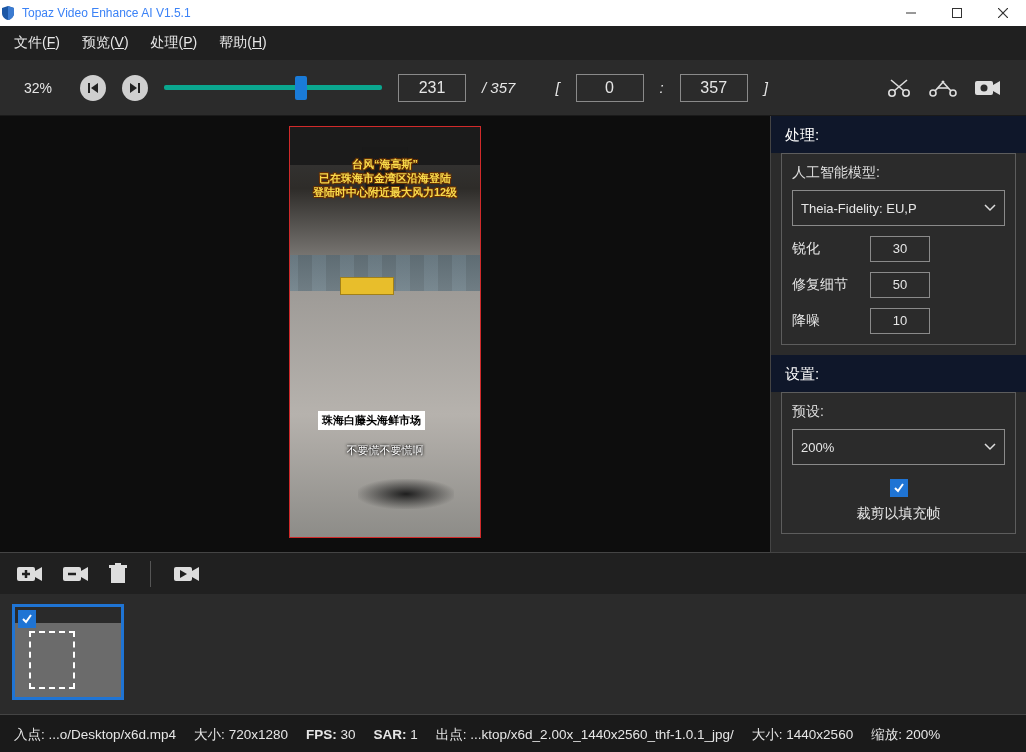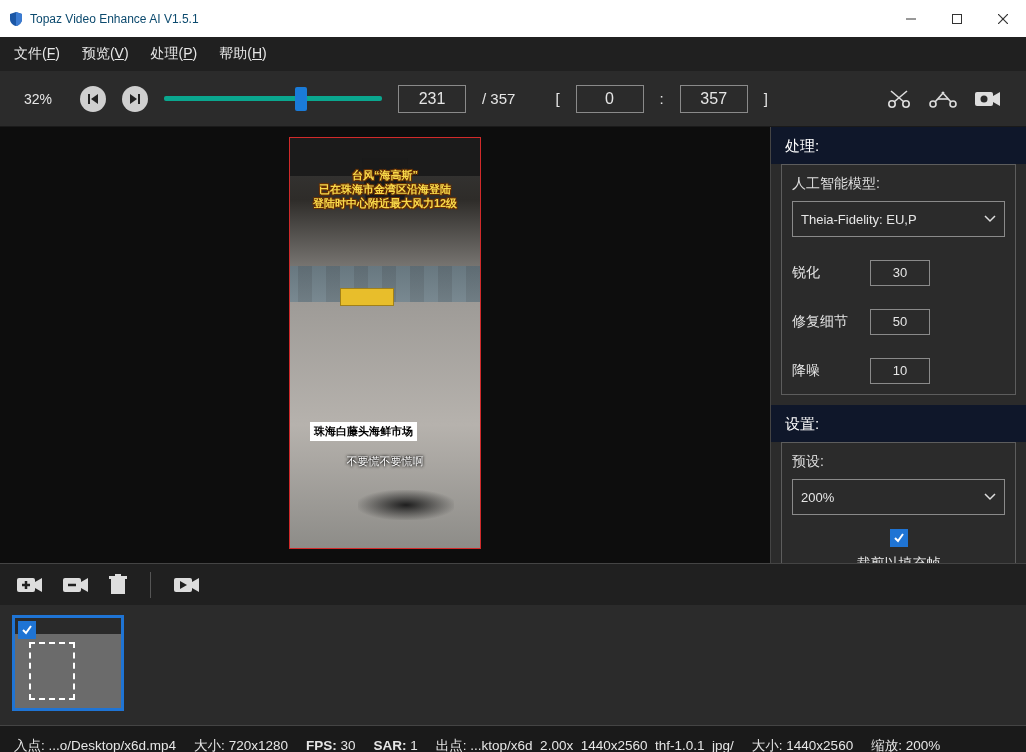--- a/index.html
+++ b/index.html
@@ -8,26 +8,25 @@
     background: #2b2b2b;
     color: #e6e6e6;
     width: 1026px;
     height: 752px;
     overflow: hidden;
     font-size: 13px;
     user-select: none;
   }
   
   .titlebar {
-    height: 37px;
+    height: 26px;
     background: #ffffff;
-    color: #0c4a6e;
+    color: #3b82f6;
     display: flex;
     align-items: center;
-    padding-left: 8px;
   }
   .titlebar .logo {
     width: 16px; height: 16px;
     margin-right: 6px;
   }
   .titlebar .title { flex: 0 0 auto; font-size: 12px; }
   .titlebar .spacer { flex: 1; }
   .winbtn {
     width: 46px; height: 30px;
     display: flex; align-items: center; justify-content: center;
@@ -82,21 +81,21 @@
   }
   .numbox {
     width: 68px; height: 28px;
     border: 1px solid #8a8a8a;
     background: transparent;
     color: #e6e6e6;
     text-align: center;
     font-size: 16px;
     line-height: 26px;
   }
-  .tb-text { font-size: 15px; }
+  .tb-text { font-size: 15px; font-style: italic; }
   .iconbtn { display:flex; align-items:center; justify-content:center; }
   
   .middle {
     display: flex;
     height: 436px;
     background: #2b2b2b;
   }
   .preview {
     flex: 1;
     background: #0d0d0d;
@@ -131,21 +130,21 @@
   .vf-bridge {
     position:absolute; top:128px; left:-6px; right:-6px; height:36px;
     background: repeating-linear-gradient(90deg, #5b7a8c 0 14px, #4a6575 14px 28px);
     opacity:0.55;
   }
   .vf-sign {
     position:absolute; top:150px; left:50px; width:54px; height:18px;
     background:#e8be2b; border:1px solid #a0801a;
   }
   .vf-label {
-    position:absolute; top:284px; left:20px;
+    position:absolute; top:284px; left:28px;
     background:#fff; color:#000;
     font-size:11px; font-weight:bold;
     padding:2px 4px;
   }
   .vf-sub {
     position:absolute; top:316px; left:0; right:0;
     text-align:center; color:#fff;
     font-size:11px;
     text-shadow: 0 0 3px #000, 0 0 3px #000;
   }
@@ -175,21 +174,21 @@
   .rp-label { font-size: 14px; color:#ddd; margin-bottom:8px; }
   .dropdown {
     height: 36px;
     border: 1px solid #8a8a8a;
     display:flex; align-items:center; justify-content:space-between;
     padding: 0 8px;
     font-size: 13px;
   }
   .param-row {
     display:flex; align-items:center;
-    margin-top:23px;
+    margin-top:10px;
     gap:10px;
   }
   .param-row .plabel { width:68px; font-size:14px; }
   .param-row .pval {
     width: 60px; height:26px;
     border:1px solid #8a8a8a;
     text-align:center;
     line-height:24px;
   }
   .chkrow { display:flex; align-items:center; justify-content:center; gap:8px; margin-top:14px; font-size:14px;flex-direction:column; }

